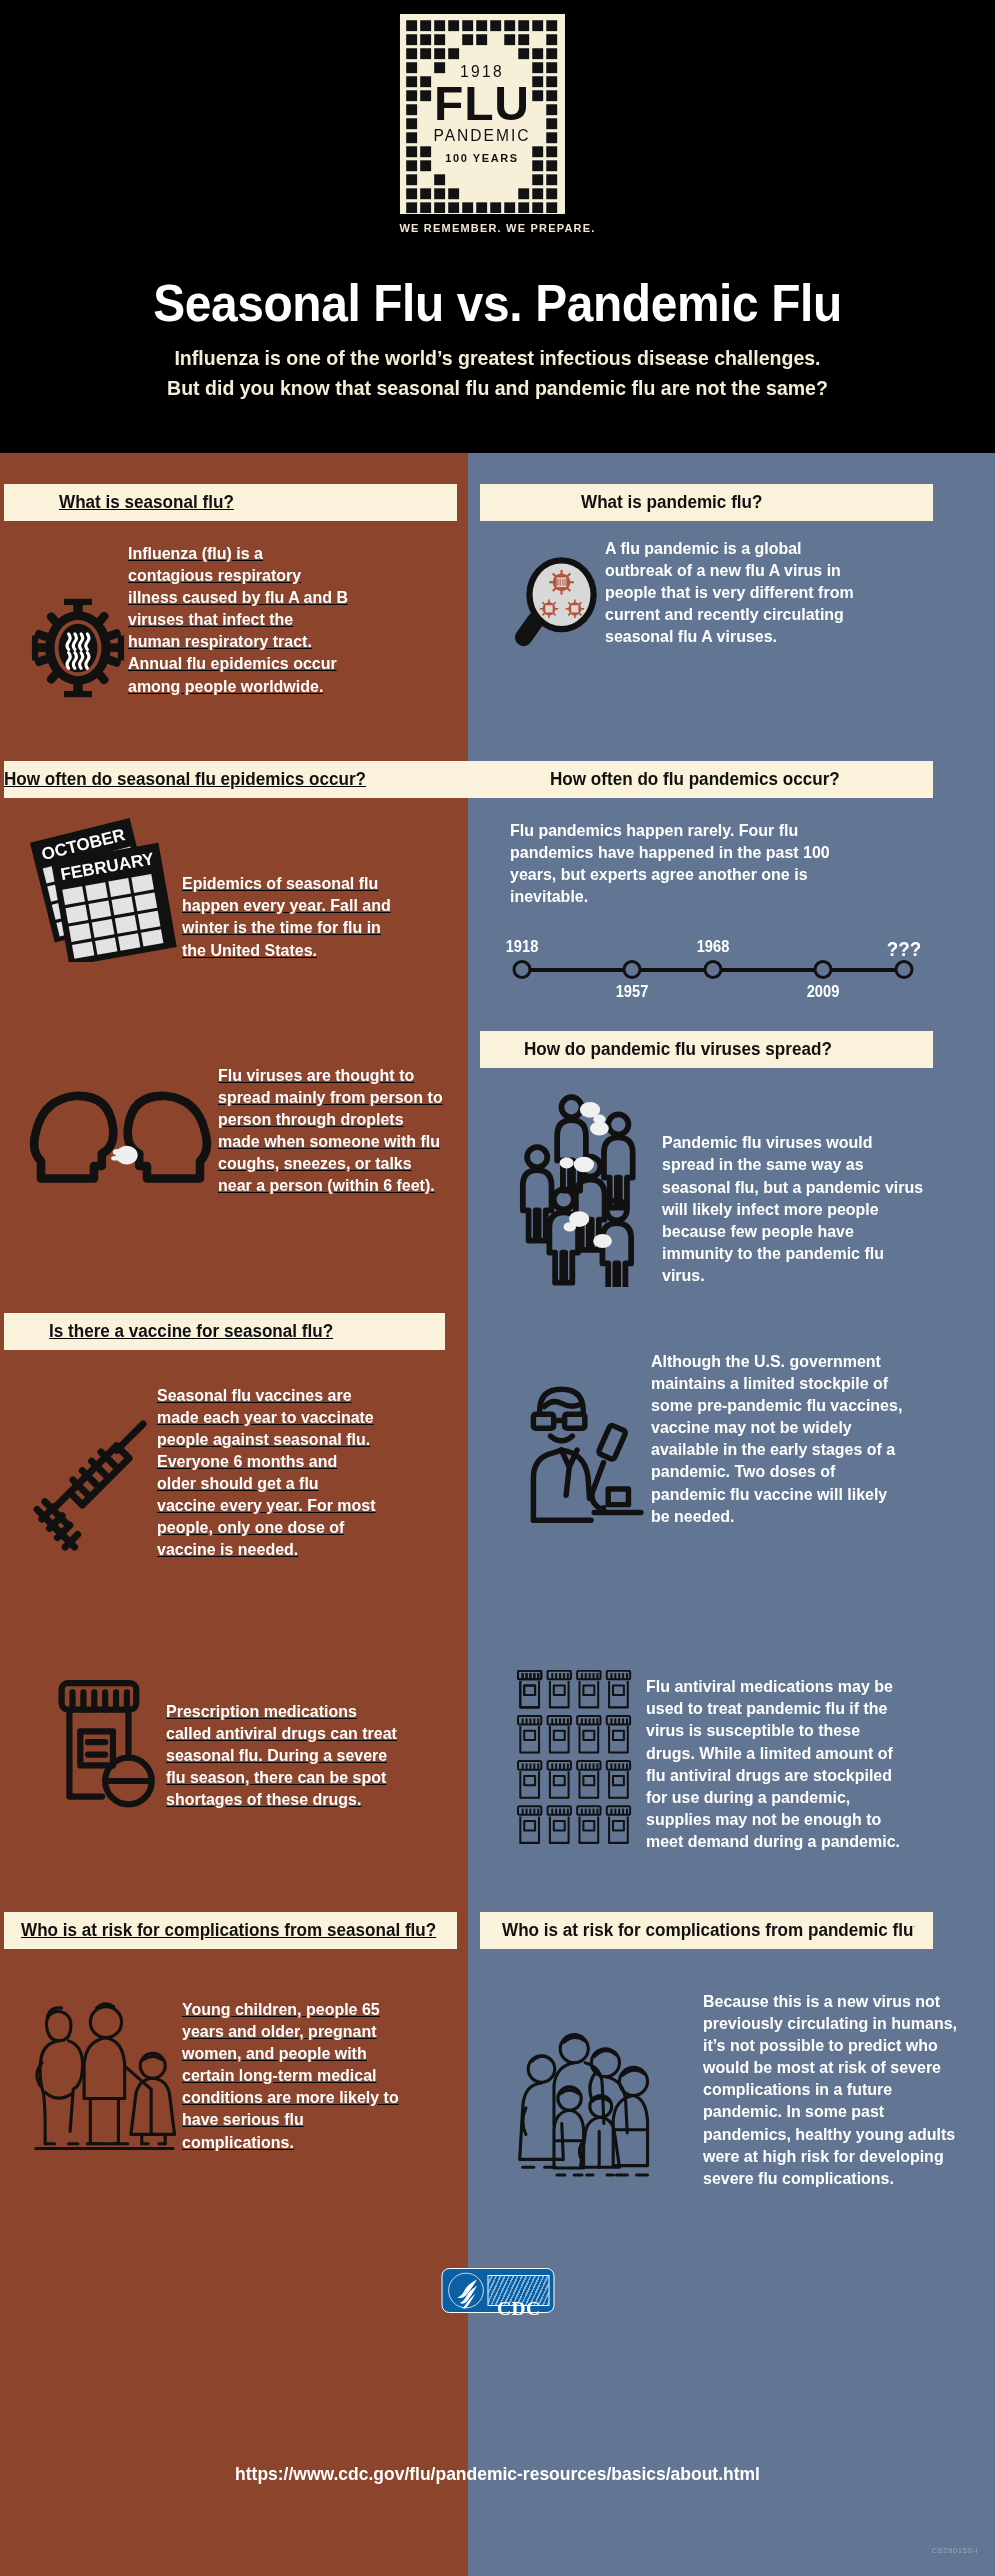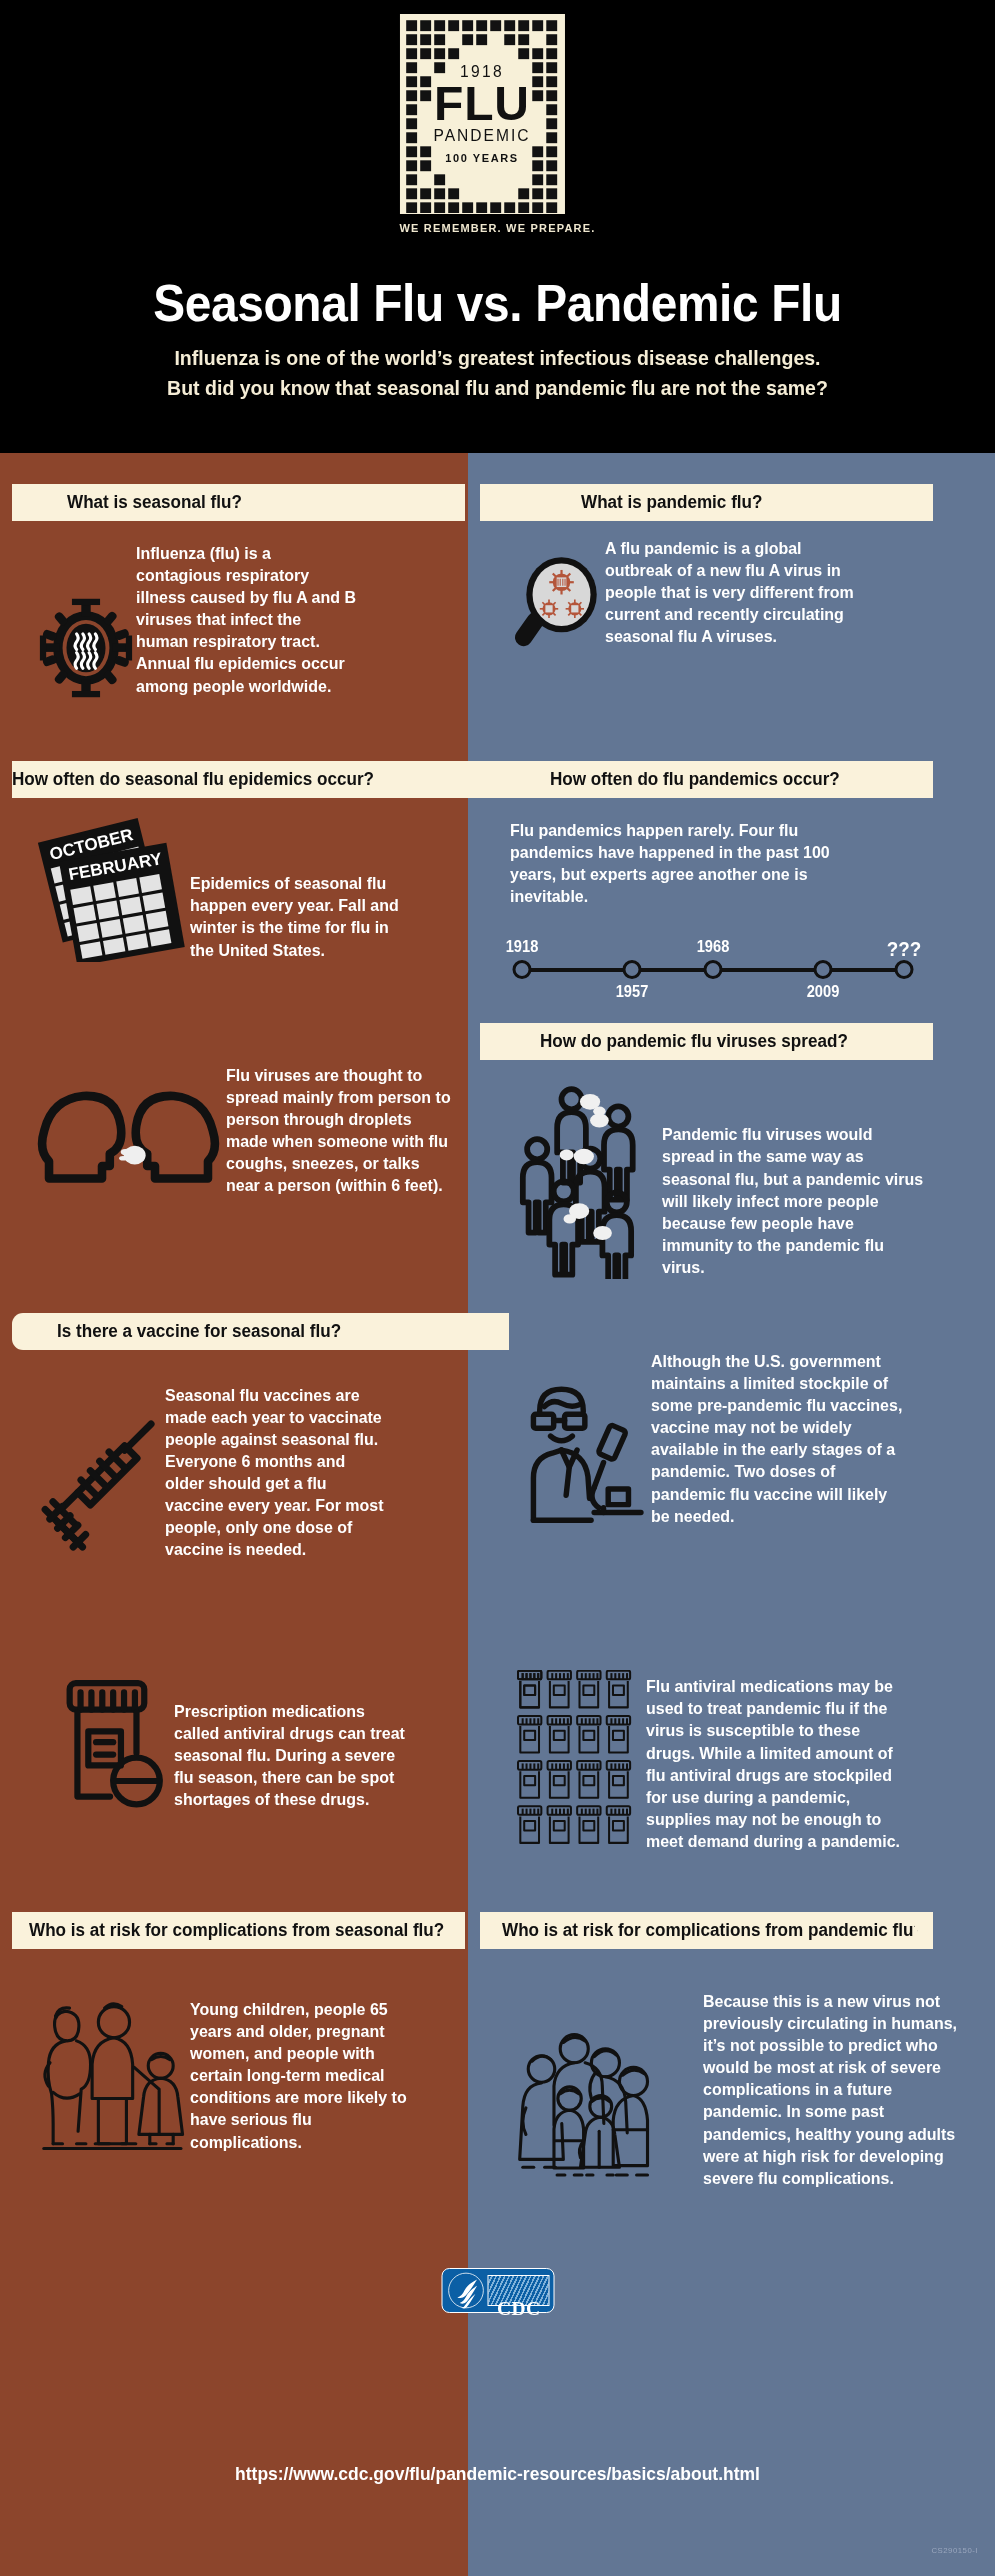--- a/index.html
+++ b/index.html
@@ -44,21 +44,21 @@
   }
 
   
   .col { position:absolute; top:453px; height:2123px; }
   .col-left  { left:0;    width:468px; background:#8C452C; }
   .col-right { left:468px; width:527px; background:#627694; }
 
   
   .row { position:absolute; left:0; width:995px; }
   .cell { position:absolute; top:0; }
-  .cell-left  { left:12px;    width:468px; }
+  .cell-left  { left:4px;    width:468px;text-decoration:underline; }
   .cell-right { left:480px; width:515px; }
 
   
   .banner {
     position:relative; height:37px; background:#FAF2DB;
     display:flex; align-items:center;
   }
   .banner::after {
     content:""; position:absolute; right:0; top:0; width:28px; height:37px;
     background:inherit;
@@ -469,21 +469,21 @@
               <ellipse cx="116" cy="86" rx="6" ry="4"></ellipse>
               <ellipse cx="113" cy="94" rx="5" ry="3"></ellipse>
             </g>
           </svg>
         </div>
         <div class="para" style="width:242px; margin-top:-14px;">Flu viruses are thought to spread mainly from person to person through droplets made when someone with flu coughs, sneezes, or talks near a person (within 6 feet).</div>
       </div>
     </div>
 
     <div class="cell cell-right">
-      <div class="banner" style="width:453px; padding-left:60px;">
+      <div class="banner" style="width:453px; padding-left:44px;margin-top:8px;">
         <span class="banner-text">How do pandemic flu viruses spread?</span>
         <svg class="banner-notch" viewBox="0 0 34 48">
           <polygon points="0,0 34,0 34,48 0,48 16,24" fill="#627694"></polygon>
         </svg>
       </div>
       <div class="content" style="margin-top:20px; padding-left:34px;">
         <div class="icon-box" style="width:148px;">
           <svg width="141" height="199" viewBox="0 0 180 255">
             <g fill="none" stroke="#111" stroke-width="8" stroke-linejoin="round" stroke-linecap="round">
               <g transform="translate(48,10) scale(0.92)">
@@ -524,21 +524,21 @@
           </svg>
         </div>
         <div class="para" style="width:281px; margin-top:34px;">Pandemic flu viruses would spread in the same way as seasonal flu, but a pandemic virus will likely infect more people because few people have immunity to the pandemic flu virus.</div>
       </div>
     </div>
   </div>
 
   <div class="row" style="top:1313px;">
 
     <div class="cell cell-left">
-      <div class="banner" style="width:497px; padding-left:45px;border-radius:11px;">
+      <div class="banner" style="width:441px; padding-left:45px;">
         <span class="banner-text">Is there a vaccine for seasonal flu?</span>
         <svg class="banner-notch" viewBox="0 0 34 48">
           <polygon points="0,0 34,0 34,48 0,48 16,24" fill="#8C452C"></polygon>
         </svg>
       </div>
       <div class="content" style="margin-top:61px; padding-left:20px;">
         <div class="icon-box" style="width:133px;">
           <svg width="129" height="148" viewBox="0 0 165 190">
             <g stroke="#111" stroke-width="9" fill="none" stroke-linecap="round" stroke-linejoin="round">
               <line x1="150" y1="14" x2="116" y2="48"></line>

